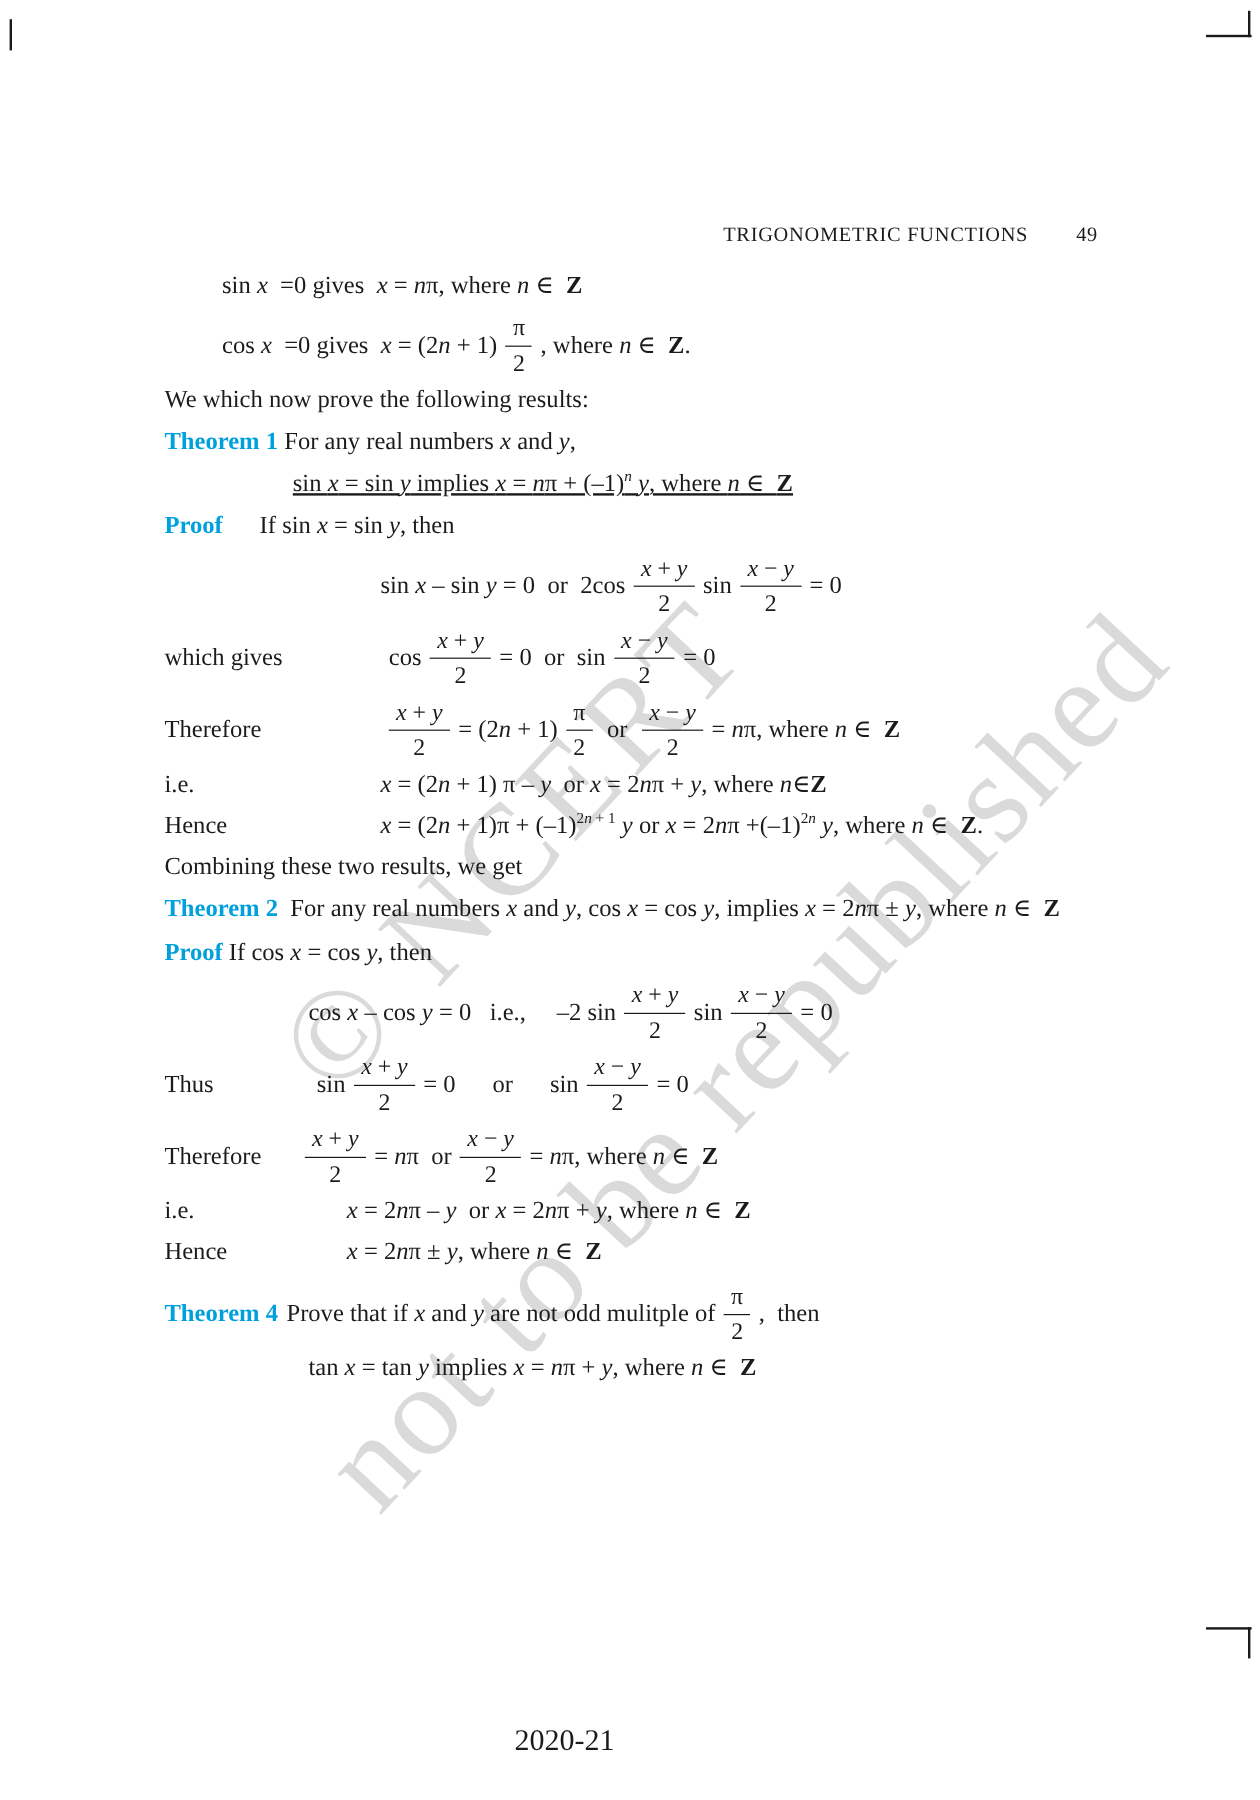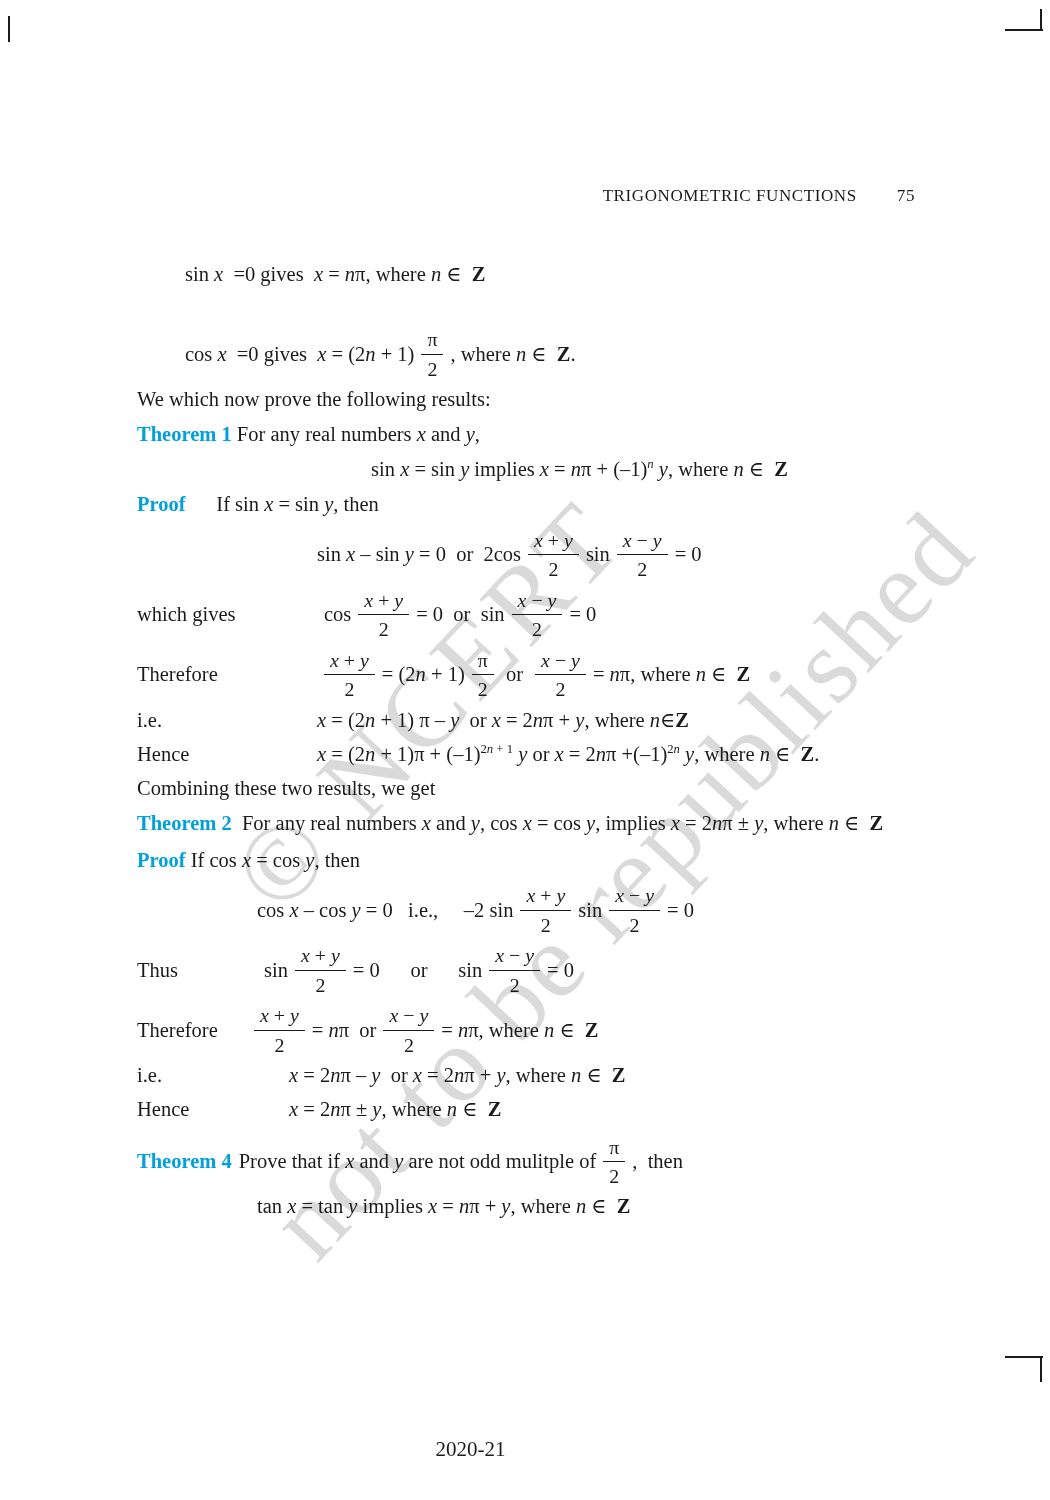--- a/index.html
+++ b/index.html
@@ -55,22 +55,22 @@
     top: 224px; left: 137px; width: 778px;
     font-size: 20.5px;
     line-height: 1.42;
     text-align: justify;
     z-index: 2;
   }
   .para { margin-bottom: 6px; }
   .mt2  { margin-top: 2px; }
   .mt8  { margin-top: 8px; }
   .mt10 { margin-top: 0; }
-  .ind1  { margin-left: 48px;  text-align: left; margin-top: 36px; }
-  .ml107 { margin-left: 107px; text-align: center; }
+  .ind1  { margin-left: 48px;  text-align: left; }
+  .ml107 { margin-left: 107px; text-align: left; text-decoration: underline; }
   .ml120 { margin-left: 120px; text-align: left; }
   .ml180 { margin-left: 180px; text-align: left; }
 
   .eqline {
     display: flex; align-items: center;
     min-height: 58px; margin-bottom: 2px;
     column-gap: 7px; text-align: left;
   }
   .lblline { display: flex; align-items: baseline; margin-bottom: 5px; text-align: left; }
   .eqlabel { flex: 0 0 auto; }
@@ -86,21 +86,21 @@
   .frac .num { padding: 0 6px 3px; border-bottom: 1.4px solid #1b1b1b; }
   .frac .den { padding-top: 3px; }
 
   sup { font-size: 0.62em; vertical-align: super; line-height: 0; }
   i { font-style: italic; }
   b { font-weight: bold; }
 
   .footer {
     position: absolute;
     left: 0; top: 1437px; width: 941px;
-    text-align: center; font-size: 21px;
+    text-align: center; font-size: 25px;
     z-index: 2;
   }
 </style>
 </head>
 <body>
 
 <div class="page">
 
   <div class="crop tl-v"></div>
   <div class="crop tr-h"></div>
@@ -108,21 +108,21 @@
   <div class="crop br-h"></div>
   <div class="crop br-v"></div>
 
   <div class="watermark">
     <div class="wm1">© NCERT</div>
     <div class="wm2">not to be republished</div>
   </div>
 
   <div class="header">
     <span class="htitle">TRIGONOMETRIC FUNCTIONS</span>
-    <span class="pnum">75</span>
+    <span class="pnum">49</span>
   </div>
 
   <div class="content">
 
 
     <p class="para ind1">sin <i>x</i>&nbsp; =0 gives&nbsp; <i>x</i> = <i>n</i>π, where <i>n</i> ∈&nbsp; <b>Z</b></p>
 
     <div class="eqline ind1">
       <span class="seg">cos <i>x</i>&nbsp; =0 gives&nbsp; <i>x</i> = (2<i>n</i> + 1)</span>
       <span class="frac">

